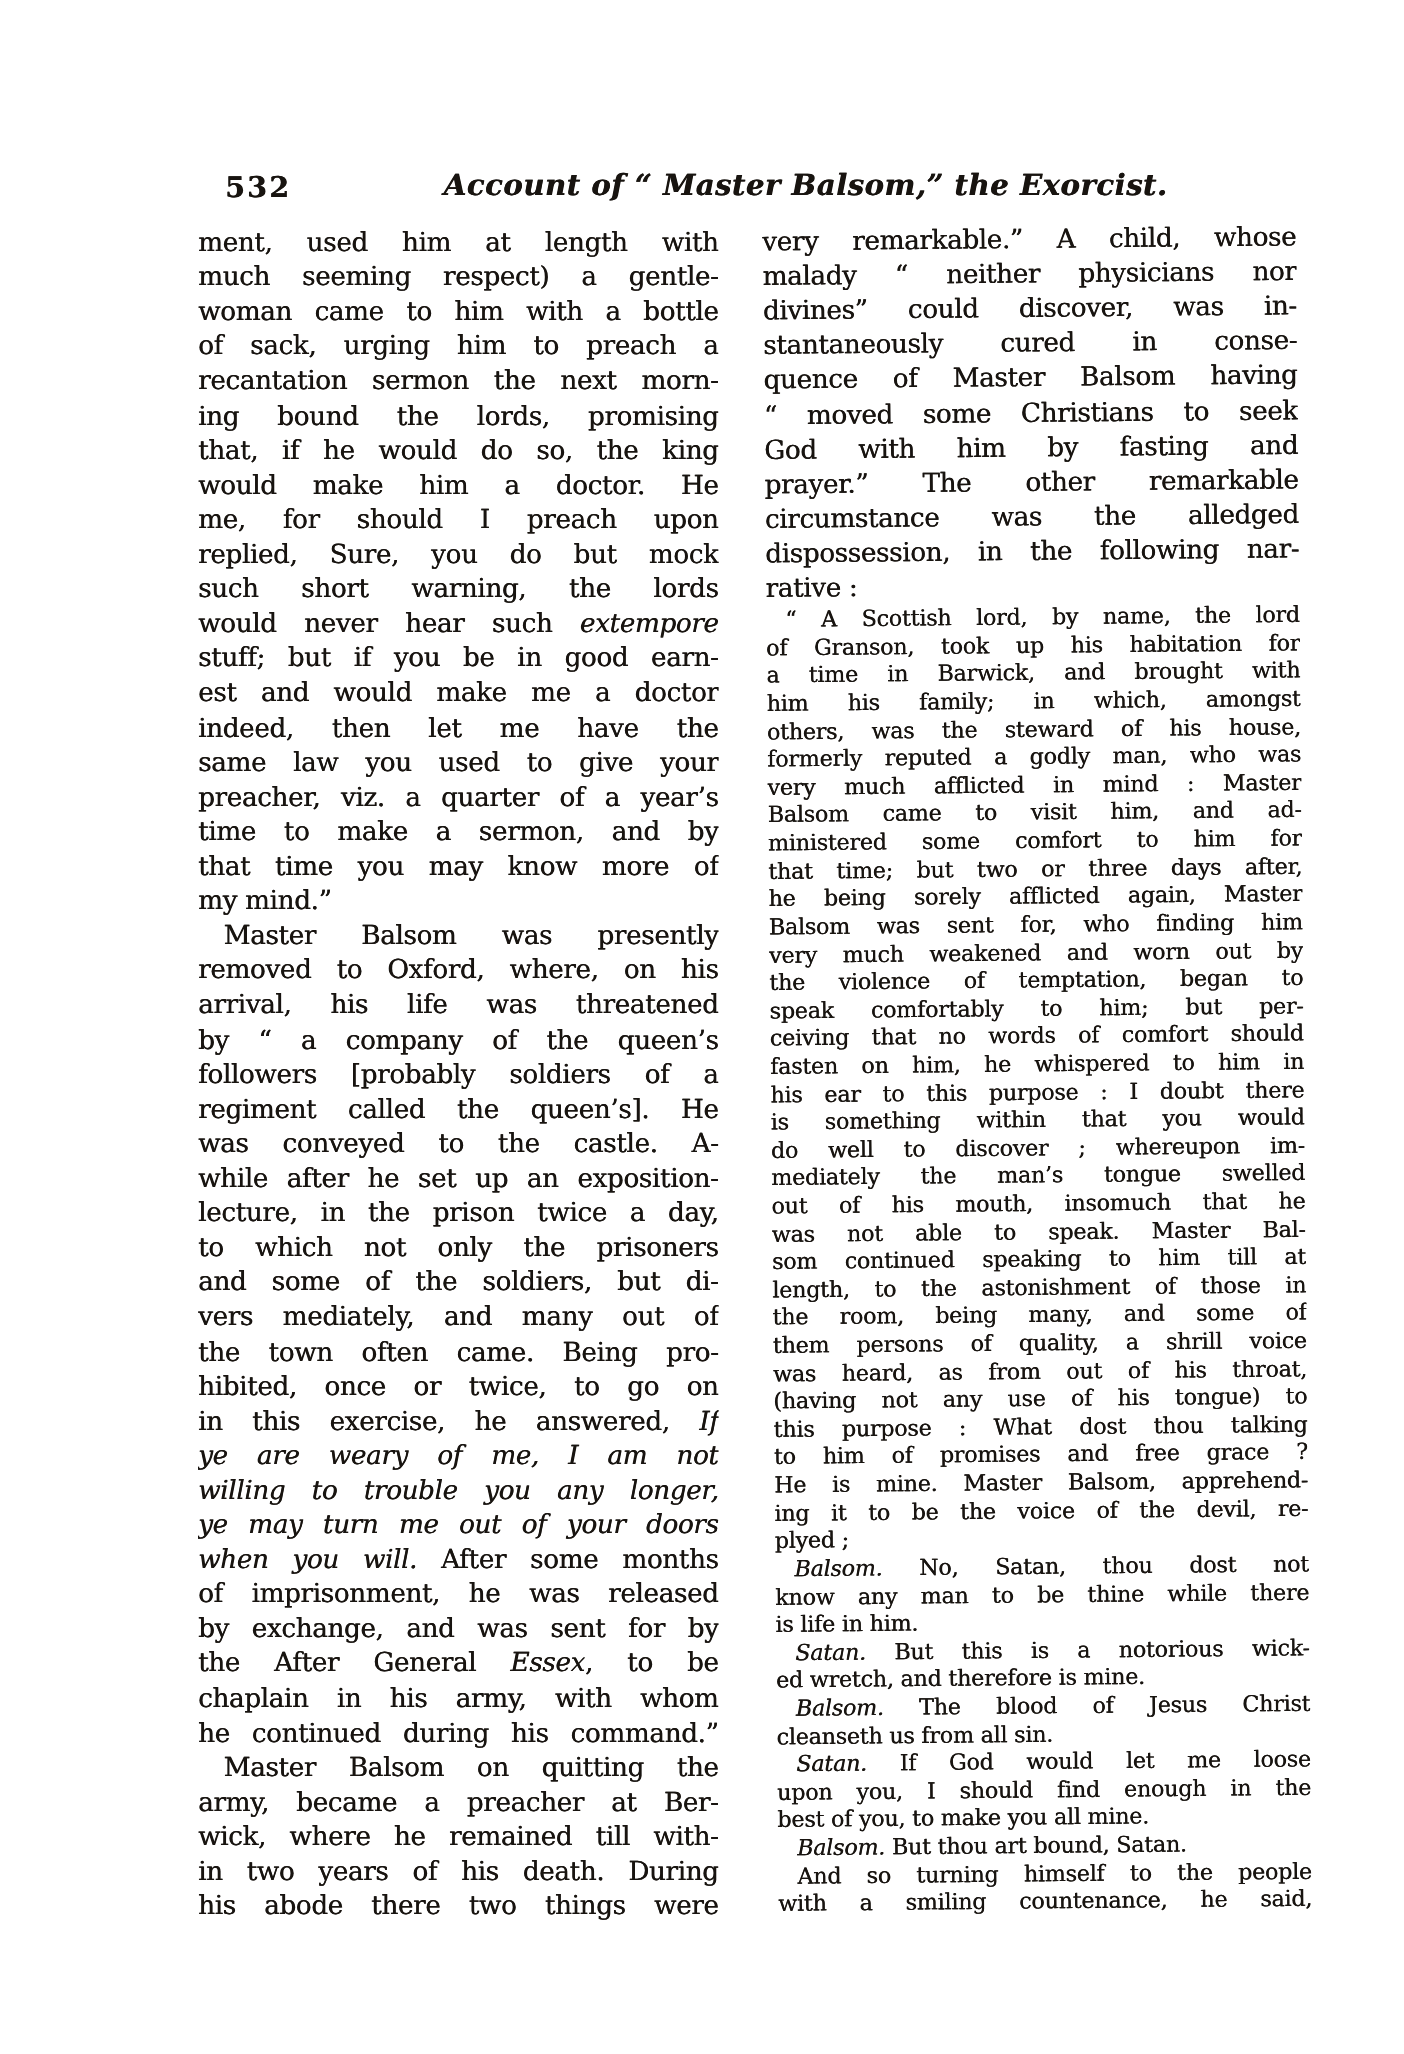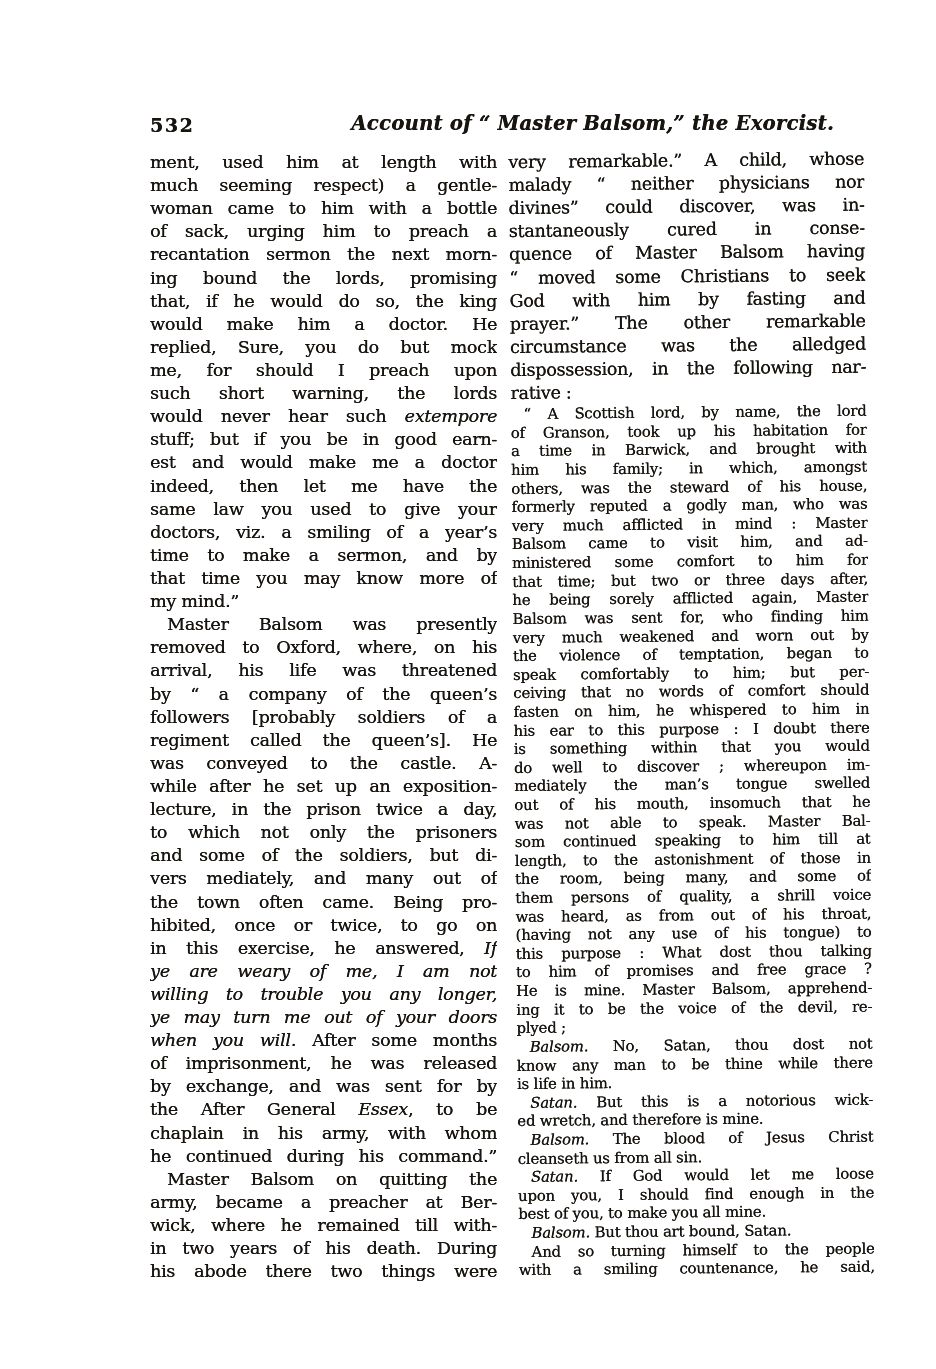--- a/index.html
+++ b/index.html
@@ -12,27 +12,27 @@
     overflow:hidden;
   }
   .header{position:absolute;top:112px;left:150px;width:714px;height:30px;}
   .page-number{
     position:absolute;left:0;top:2px;
     font-weight:bold;font-size:19px;letter-spacing:1.5px;
     text-shadow:0.3px 0 0 currentColor;
   }
   .running-title{
     position:absolute;left:90px;right:30px;top:0;
-    text-align:right;
+    text-align:center;
     font-style:italic;font-weight:bold;font-size:19.5px;
     letter-spacing:0.3px;
     text-shadow:0.3px 0 0 currentColor;
   }
   .col{position:absolute;top:151px;}
-  .col-left{left:150px;width:347px;}
+  .col-left{left:132px;width:347px;}
   .col-right{left:508px;width:356px;transform:rotate(-0.55deg);transform-origin:top left;}
   .line{
     text-align:justify;
     text-align-last:justify;
     overflow:hidden;
     white-space:nowrap;
     text-shadow:0.25px 0 0 currentColor;
   }
   
   .line{white-space:normal;}
@@ -54,29 +54,29 @@
 
   <div class="col col-left large">
       <div class="line"><span>ment, used him at length with</span></div>
       <div class="line"><span>much seeming respect) a gentle-</span></div>
       <div class="line"><span>woman came to him with a bottle</span></div>
       <div class="line"><span>of sack, urging him to preach a</span></div>
       <div class="line"><span>recantation sermon the next morn-</span></div>
       <div class="line"><span>ing bound the lords, promising</span></div>
       <div class="line"><span>that, if he would do so, the king</span></div>
       <div class="line"><span>would make him a doctor.  He</span></div>
+      <div class="line"><span>me, for should I preach upon</span></div>
       <div class="line"><span>replied,  Sure, you do but mock</span></div>
-      <div class="line"><span>me, for should I preach upon</span></div>
       <div class="line"><span>such short warning, the lords</span></div>
       <div class="line"><span>would never hear such </span><em>extempore</em></div>
       <div class="line"><span>stuff; but if you be in good earn-</span></div>
       <div class="line"><span>est and would make me a doctor</span></div>
       <div class="line"><span>indeed, then let me have the</span></div>
       <div class="line"><span>same law you used to give your</span></div>
-      <div class="line"><span>doctors, viz. a smiling of a year’s</span></div>
+      <div class="line"><span>preacher, viz. a quarter of a year’s</span></div>
       <div class="line"><span>time to make a sermon, and by</span></div>
       <div class="line"><span>that time you may know more of</span></div>
       <div class="line short"><span>my mind.”</span></div>
       <div class="line indent"><span>Master Balsom was presently</span></div>
       <div class="line"><span>removed to Oxford, where, on his</span></div>
       <div class="line"><span>arrival, his life was threatened</span></div>
       <div class="line"><span>by “ a company of the queen’s</span></div>
       <div class="line"><span>followers [probably soldiers of a</span></div>
       <div class="line"><span>regiment called the queen’s].  He</span></div>
       <div class="line"><span>was conveyed to the castle.  A-</span></div>

